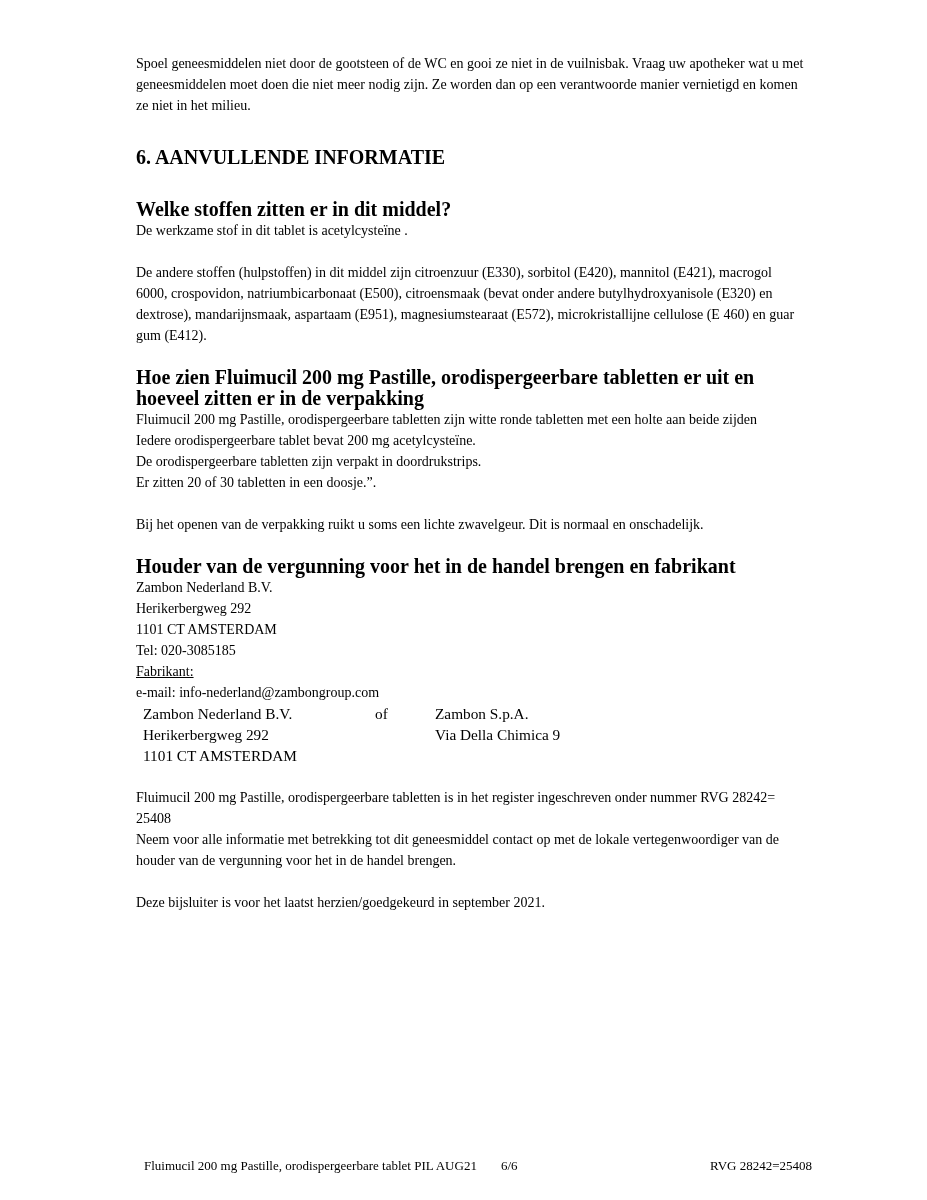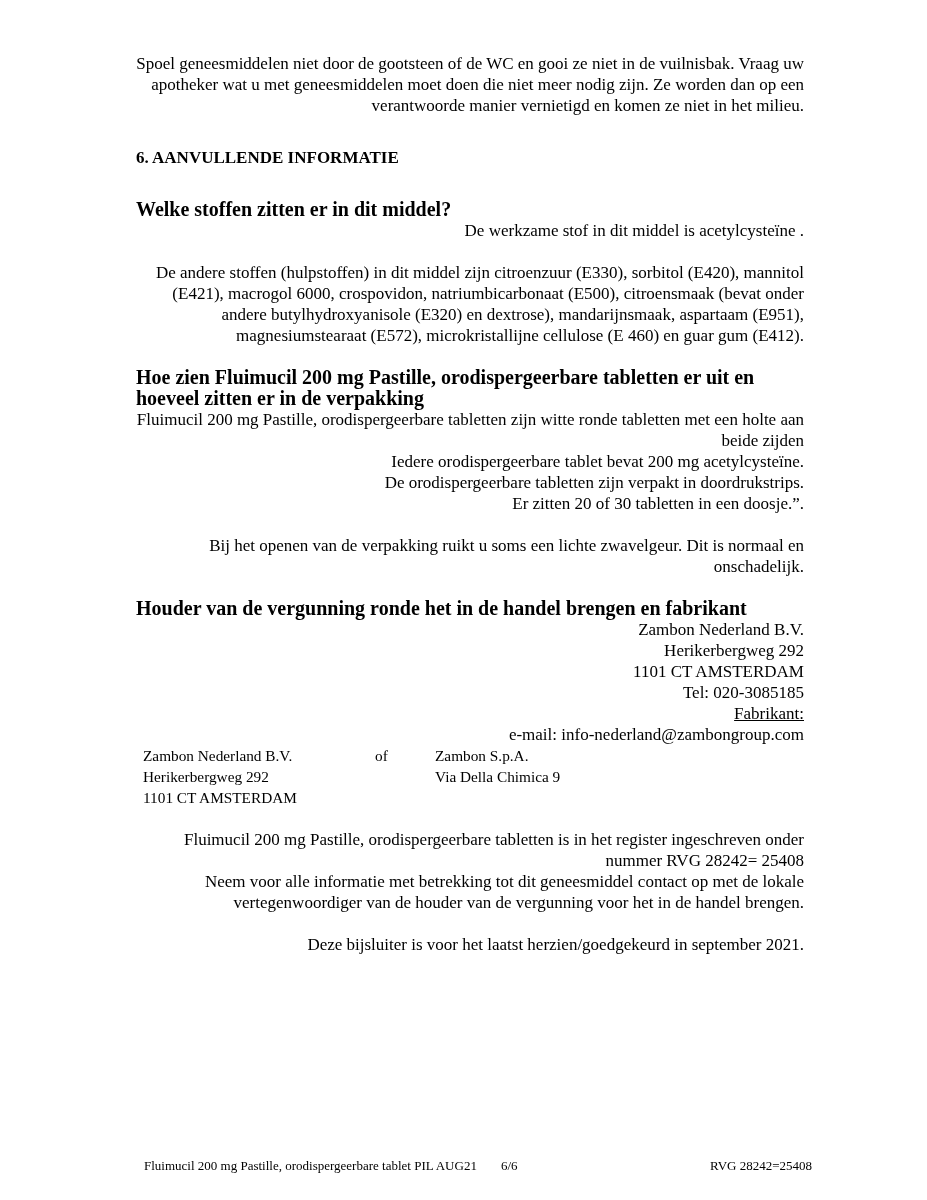--- a/index.html
+++ b/index.html
@@ -24,35 +24,35 @@
     overflow: hidden;
   }
   .content {
     position: absolute;
     left: 136px;
     top: 53px;
     width: 668px;
   }
   p, .line {
     margin: 0;
-    font-size: 17px;
+    font-size: 14px;
     line-height: 21px;
-    text-align: right;
+    text-align: left;
   }
   .para {
     margin: 0 0 0 0;
   }
   .gap-lg { height: 21px; }
   .gap-sm { height: 10px; }
   .underline {
     text-decoration: underline;
   }
   .heading-num {
     font-weight: bold;
-    font-size: 17px;
+    font-size: 20px;
     line-height: 21px;
   }
   .subheading {
     font-weight: bold;
     font-size: 20px;
     line-height: 21px;
   }
   
   .mfg-block {
     margin-left: 7px;
@@ -108,41 +108,41 @@
 
     <div class="gap-lg"></div>
     <div class="gap-sm"></div>
 
     <div class="heading-num">6. AANVULLENDE INFORMATIE</div>
 
     <div class="gap-lg"></div>
     <div class="gap-sm"></div>
 
     <div class="subheading">Welke stoffen zitten er in dit middel?</div>
-    <div class="line">De werkzame stof in dit middel is acetylcysteïne .</div>
+    <div class="line">De werkzame stof in dit tablet is acetylcysteïne .</div>
 
     <div class="gap-lg"></div>
 
     <p class="para">De andere stoffen (hulpstoffen) in dit middel zijn citroenzuur (E330), sorbitol (E420), mannitol (E421), macrogol 6000, crospovidon, natriumbicarbonaat (E500), citroensmaak (bevat onder andere butylhydroxyanisole (E320) en dextrose), mandarijnsmaak, aspartaam (E951), magnesiumstearaat (E572), microkristallijne cellulose (E 460) en guar gum (E412).</p>
 
     <div class="gap-lg"></div>
 
     <div class="subheading">Hoe zien Fluimucil 200 mg Pastille, orodispergeerbare tabletten er uit en hoeveel zitten er in de verpakking</div>
     <div class="line">Fluimucil 200 mg Pastille, orodispergeerbare tabletten zijn witte ronde tabletten met een holte aan beide zijden</div>
     <div class="line">Iedere orodispergeerbare tablet bevat 200 mg acetylcysteïne.</div>
     <div class="line">De orodispergeerbare tabletten zijn verpakt in doordrukstrips.</div>
     <div class="line">Er zitten 20 of 30 tabletten in een doosje.”.</div>
 
     <div class="gap-lg"></div>
 
     <p class="para">Bij het openen van de verpakking ruikt u soms een lichte zwavelgeur. Dit is normaal en onschadelijk.</p>
 
     <div class="gap-lg"></div>
 
-    <div class="subheading">Houder van de vergunning ronde het in de handel brengen en fabrikant</div>
+    <div class="subheading">Houder van de vergunning voor het in de handel brengen en fabrikant</div>
     <div class="line">Zambon Nederland B.V.</div>
     <div class="line">Herikerbergweg 292</div>
     <div class="line">1101 CT AMSTERDAM</div>
     <div class="line">Tel: 020-3085185</div>
     <div class="line underline">Fabrikant:</div>
     <div class="line">e-mail: info-nederland@zambongroup.com</div>
 
     <div class="mfg-block">
       <div class="mfg-row">
         <div class="mfg-col-left">Zambon Nederland B.V.</div>

